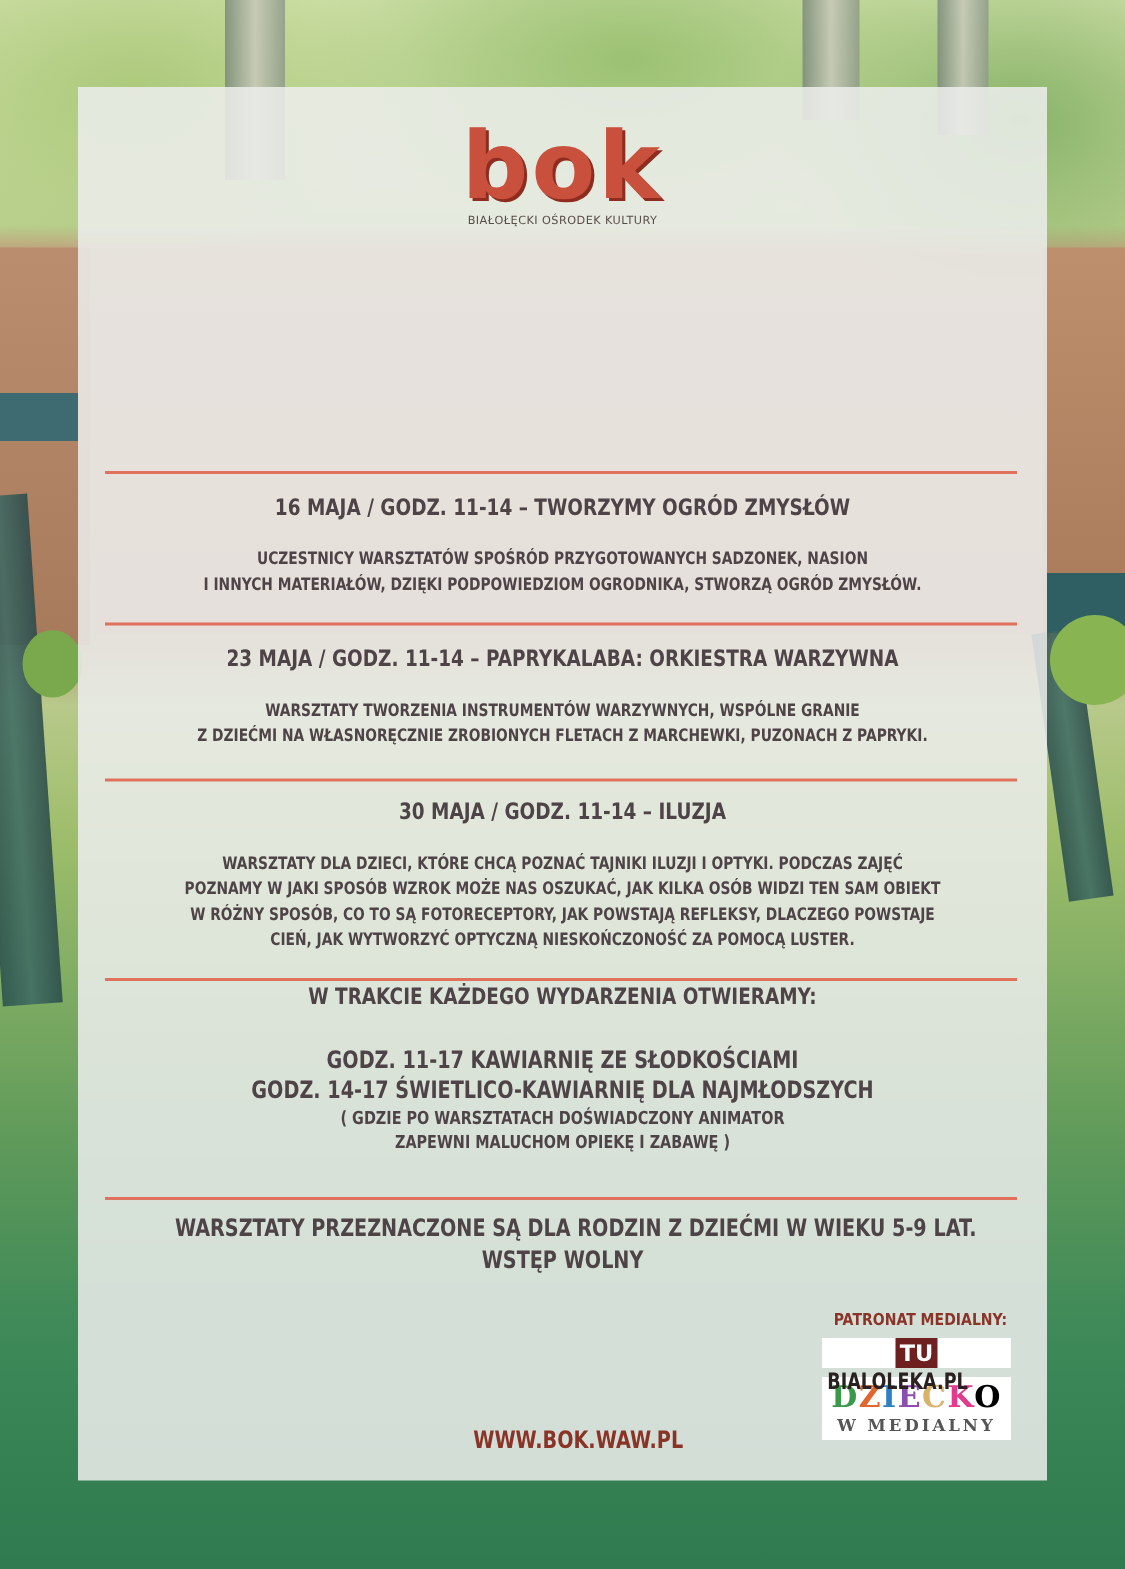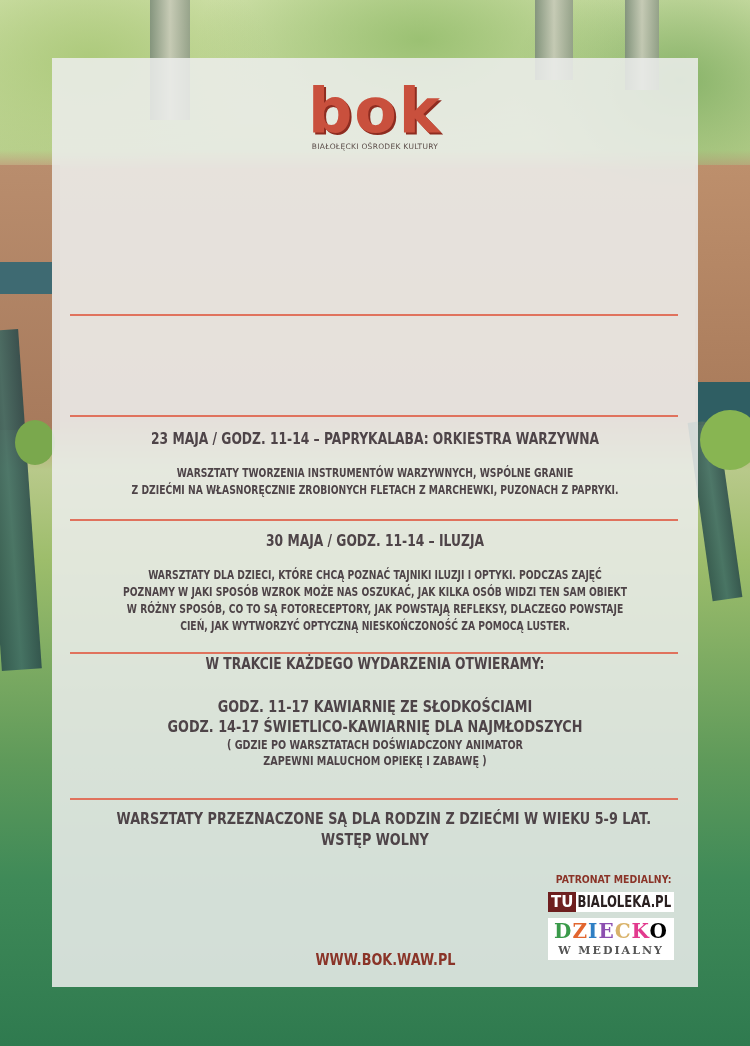--- a/index.html
+++ b/index.html
@@ -72,21 +72,21 @@
 
   .patron {
     position: absolute; right: 22px; top: 815px; width: 130px; text-align: center;
   }
   .patron-label {
     display:block; font-size: 11px; font-weight: bold; color: #8a3428;
     font-family: "DejaVu Sans", sans-serif; transform: scaleX(0.85); white-space: nowrap;
   }
   .tu-logo {
     display: flex; margin: 6px auto 0 auto; width: 126px; height: 20px; background:#fff;
-    align-items: center; font-family: "DejaVu Sans", sans-serif; font-weight: bold;
+    align-items: center; font-family: "DejaVu Sans", sans-serif; font-weight: bold; flex-direction: column;
   }
   .tu-logo .tu { background:#6e1f1f; color:#fff; font-size: 15px; padding: 0 3px; height: 20px; line-height: 20px; }
   .tu-logo .rest { color:#2a2020; font-size: 15px; padding-left: 2px; transform: scaleX(0.78); transform-origin: left center; white-space: nowrap; }
   .dziecko-logo {
     margin: 6px auto 0 auto; width: 126px; height: 42px; background:#fff; text-align:center;
     font-family: "DejaVu Serif", serif; font-weight: bold;
   }
   .dziecko-logo .big { display:block; font-size: 20px; line-height: 26px; letter-spacing: 1px; }
   .dziecko-logo .small { display:block; font-size: 11px; line-height: 14px; letter-spacing: 2px; }
   .dziecko-logo .big span:nth-child(1){color:#3a9a4a}
@@ -123,20 +123,27 @@
 <div class="panel">
 
   <div class="logo">
     <span class="logo-mark">bok</span>
     <span class="logo-sub">BIAŁOŁĘCKI OŚRODEK KULTURY</span>
   </div>
 
 
   <div class="divider" style="top:256px"></div>
 
+  <div class="block" style="top:270px">
+    <span class="heading">16 MAJA / GODZ. 11-14 – TWORZYMY OGRÓD ZMYSŁÓW</span>
+    <span class="body" style="margin-top:16px">
+      <span class="line">UCZESTNICY WARSZTATÓW SPOŚRÓD PRZYGOTOWANYCH SADZONEK, NASION</span>
+      <span class="line">I INNYCH MATERIAŁÓW, DZIĘKI PODPOWIEDZIOM OGRODNIKA, STWORZĄ OGRÓD ZMYSŁÓW.</span>
+    </span>
+  </div>
 
   <div class="divider" style="top:357px"></div>
 
   <div class="block" style="top:371px">
     <span class="heading">23 MAJA /  GODZ. 11-14 – PAPRYKALABA: ORKIESTRA WARZYWNA</span>
     <span class="body" style="margin-top:16px">
       <span class="line">WARSZTATY TWORZENIA INSTRUMENTÓW WARZYWNYCH, WSPÓLNE GRANIE</span>
       <span class="line">Z DZIEĆMI NA WŁASNORĘCZNIE ZROBIONYCH FLETACH Z MARCHEWKI, PUZONACH Z PAPRYKI.</span>
     </span>
   </div>

